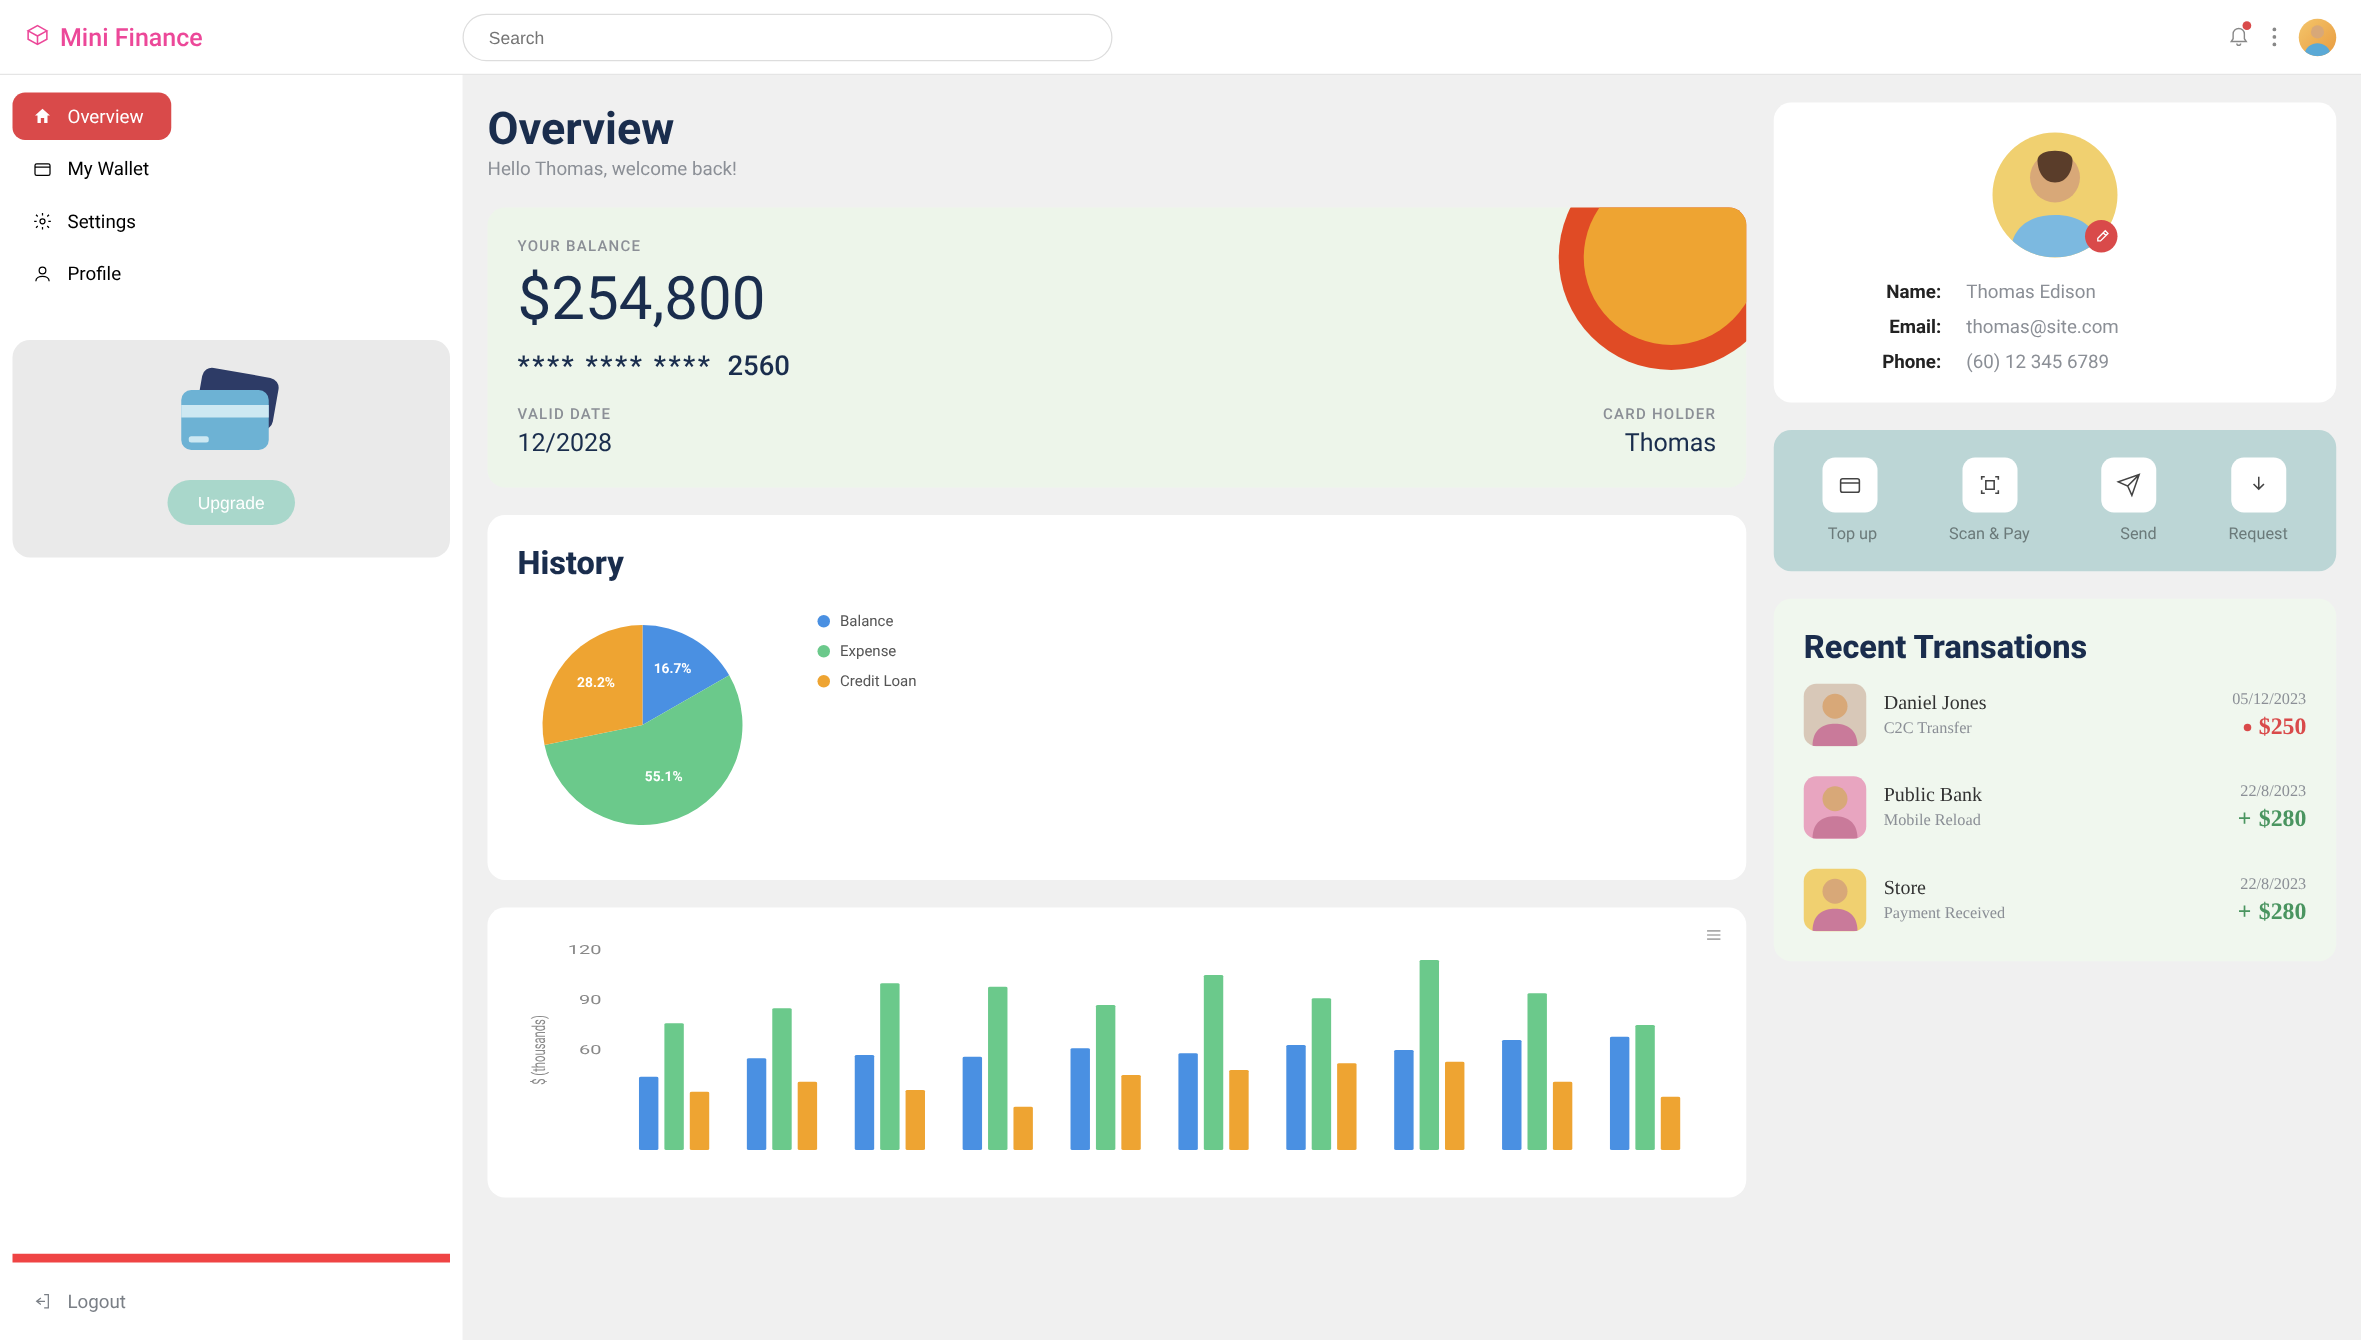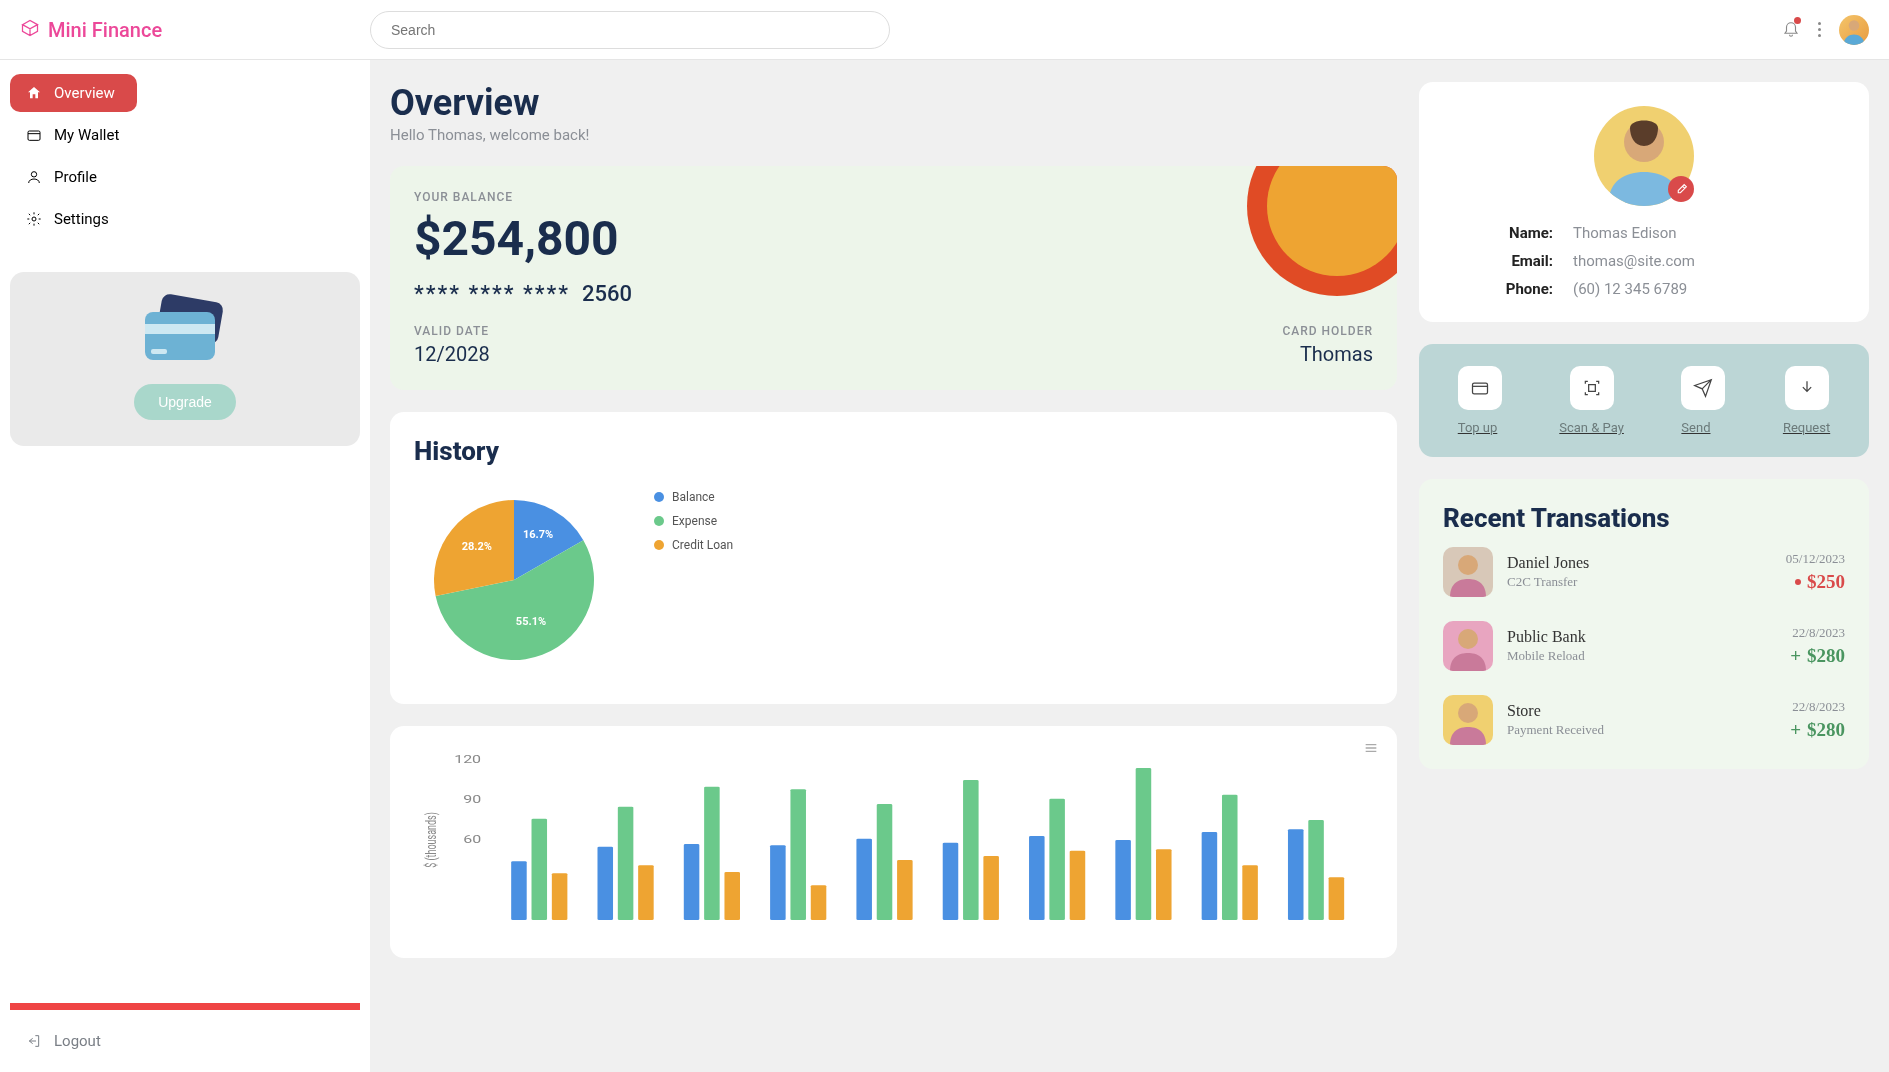--- a/index.html
+++ b/index.html
@@ -41,21 +41,21 @@
 
 .page-title { font-size: 36px; font-weight: 700; color: #1a2d4d; }
 .page-subtitle { font-size: 15px; color: #8b8f96; margin-top: 2px; margin-bottom: 22px; }
 
 .card { background: #fff; border-radius: 14px; padding: 24px; }
 .balance-card { background: #edf5ea; position: relative; overflow: hidden; }
 .balance-card .circles { position: absolute; top: -50px; right: -30px; }
 .circle-outer { width: 180px; height: 180px; background: #e04b25; border-radius: 50%; display:flex; align-items:center; justify-content:center; }
 .circle-inner { width: 140px; height: 140px; background: #eea432; border-radius: 50%; }
 .small-label { font-size: 12px; letter-spacing: 1px; color: #8b8f96; font-weight: 500; }
-.balance-amount { font-size: 48px; font-weight: 700; color: #1a2d4d; margin: 6px 0 14px; }
+.balance-amount { font-size: 48px; font-weight: 400; color: #1a2d4d; margin: 6px 0 14px; }
 .card-number { font-size: 22px; color: #1a2d4d; display: flex; gap: 12px; align-items: center; margin-bottom: 18px; font-weight: 500; }
 .card-number .dots { letter-spacing: 2px; }
 .balance-footer { display: flex; justify-content: space-between; }
 .bf-col .val { font-size: 20px; color: #1a2d4d; margin-top: 4px; }
 .bf-col.right { text-align: right; }
 
 .history-card { margin-top: 22px; }
 .section-title { font-size: 26px; font-weight: 800; color: #1a2d4d; margin-bottom: 14px; }
 .pie-wrap { display: flex; gap: 40px; align-items: flex-start; }
 .pie-svg { width: 200px; height: 200px; }
@@ -70,21 +70,21 @@
 .profile-card { text-align: center; }
 .profile-avatar-wrap { position: relative; width: 100px; height: 100px; margin: 0 auto 18px; }
 .profile-avatar { width: 100px; height: 100px; border-radius: 50%; background: #f0d070; overflow: hidden; display:flex; align-items:flex-end; justify-content:center; }
 .edit-badge { position: absolute; bottom: 4px; right: 0px; width: 26px; height: 26px; background: #d94a4a; border-radius: 50%; display:flex; align-items:center; justify-content:center; color:#fff; cursor:pointer; }
 .profile-rows { display: flex; flex-direction: column; gap: 10px; text-align: left; padding: 0 20px; }
 .profile-row { display: flex; gap: 20px; font-size: 15px; }
 .profile-row .k { width: 90px; font-weight: 700; text-align: right; color: #222; }
 .profile-row .v { color: #8b8f96; }
 
 .actions-card { background: #bcd6d6; border-radius: 14px; padding: 22px 10px; display: flex; justify-content: space-around; }
-.action-item { text-align: left; cursor: pointer; text-decoration: underline; }
+.action-item { text-align: right; cursor: pointer; }
 .action-icon { width: 44px; height: 44px; background: #fff; border-radius: 10px; margin: 0 auto 10px; display:flex; align-items:center; justify-content:center; color:#444; }
 .action-label { font-size: 13px; color: #6b7a7a; }
 
 .trans-card { background: #f0f7ee; border-radius: 14px; padding: 24px; }
 .trans-row { display: flex; align-items: center; gap: 14px; margin-bottom: 24px; font-family: Liberation Serif, serif; }
 .trans-row:last-child { margin-bottom: 0; }
 .trans-avatar { width: 50px; height: 50px; border-radius: 10px; background: #ddd; overflow:hidden; flex-shrink:0; }
 .trans-info { flex: 1; }
 .trans-name { font-size: 16px; color: #333; font-weight: 500; }
 .trans-desc { font-size: 13px; color: #8b8f96; margin-top: 2px; }
@@ -144,31 +144,31 @@
     </div>
     <div class="nav-item">
       <svg viewBox="0 0 24 24" fill="none" stroke="currentColor" stroke-width="1.5">
           <rect x="3" y="6" width="18" height="14" rx="2"></rect>
           <path d="M3 10h18"></path>
         </svg>
       <span>My Wallet</span>
     </div>
     <div class="nav-item">
       <svg viewBox="0 0 24 24" fill="none" stroke="currentColor" stroke-width="1.5">
+          <circle cx="12" cy="12" r="3"></circle>
+          <path d="M12 2v3M12 19v3M4.2 4.2l2.1 2.1M17.7 17.7l2.1 2.1M2 12h3M19 12h3M4.2 19.8l2.1-2.1M17.7 6.3l2.1-2.1"></path>
+        </svg>
+      <span>Settings</span>
+    </div>
+    <div class="nav-item">
+      <svg viewBox="0 0 24 24" fill="none" stroke="currentColor" stroke-width="1.5">
           <circle cx="12" cy="8" r="4"></circle>
           <path d="M4 21c0-4 4-6 8-6s8 2 8 6"></path>
         </svg>
       <span>Profile</span>
-    </div>
-    <div class="nav-item">
-      <svg viewBox="0 0 24 24" fill="none" stroke="currentColor" stroke-width="1.5">
-          <circle cx="12" cy="12" r="3"></circle>
-          <path d="M12 2v3M12 19v3M4.2 4.2l2.1 2.1M17.7 17.7l2.1 2.1M2 12h3M19 12h3M4.2 19.8l2.1-2.1M17.7 6.3l2.1-2.1"></path>
-        </svg>
-      <span>Settings</span>
     </div>
 
     <div class="upgrade-card">
       <div class="cc-stack">
         <div class="cc1"></div>
           <div class="cc2"></div>
       </div>
       <button class="upgrade-btn">Upgrade</button>
     </div>
 

